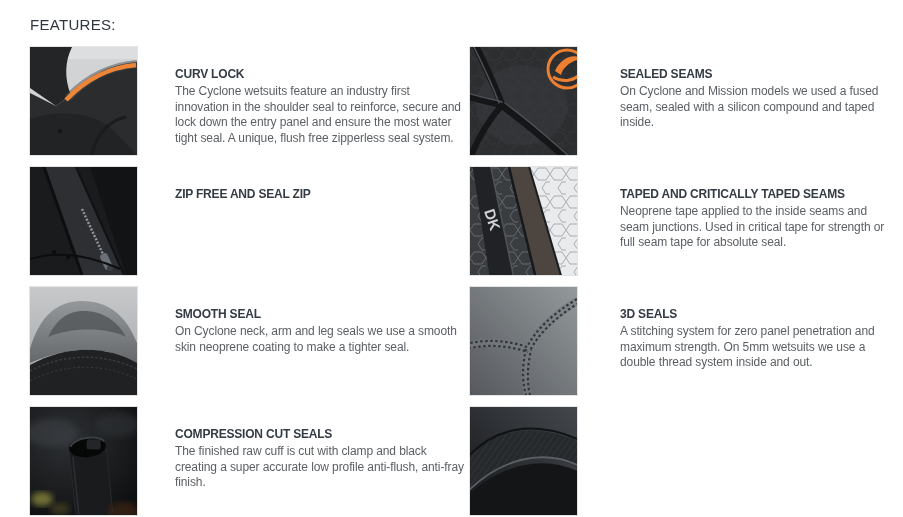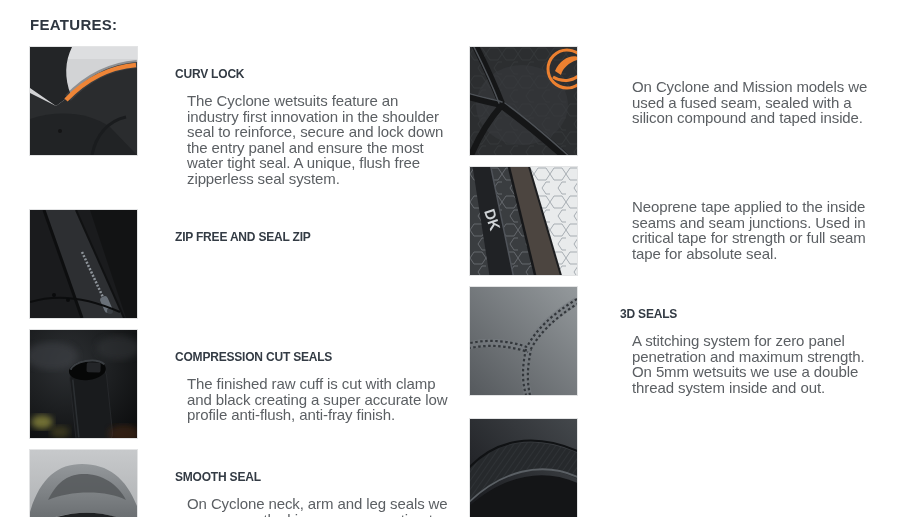--- a/index.html
+++ b/index.html
@@ -4,21 +4,21 @@
 <style>
   html, body { margin: 0; padding: 0; }
   body {
     width: 903px; height: 517px;
     background: #ffffff;
     overflow: hidden;
     font-family: "Liberation Sans", sans-serif;
   }
   .page { padding: 16px 0 0 30px; }
   .page-title {
-    font-size: 15px; font-weight: 700;
+    font-size: 15px; font-weight: 400;
     color: #2e3640; letter-spacing: 0.3px;
     margin: 0;
   }
   .grid { display: flex; margin-top: 14px; }
   .col-left { width: 440px; flex: none; }
   .col-right { width: 433px; flex: none; }
   .feature { display: flex; min-height: 108px; margin-bottom: 12px; }
   .thumb {
     width: 107px; height: 108px; flex: none;
     box-shadow: 0 0 0 1px #e3e4e5;
@@ -26,23 +26,23 @@
   }
   .thumb svg { display: block; width: 107px; height: 108px; }
   .ftext { margin-left: 38px; width: 290px; padding-top: 20px; }
   .col-right .ftext { margin-left: 43px; width: 272px; }
   .ftitle {
     font-size: 12px; font-weight: 700;
     color: #333b44; letter-spacing: -0.2px;
     margin: 0 0 3px 0;
   }
   .fdesc {
-    font-size: 15px; line-height: 15.5px;
+    font-size: 12px; line-height: 15.5px;
     color: #5b5f63; letter-spacing: -0.1px;
-    margin: 12px;
+    margin: 0;
   }
 </style>
 </head>
 <body>
 
 <div class="page">
   <h1 class="page-title">FEATURES:</h1>
 
   <div class="grid">
 
@@ -86,20 +86,47 @@
         </div>
         <div class="ftext">
           <h2 class="ftitle">ZIP FREE AND SEAL ZIP</h2>
         </div>
       </div>
 
       <div class="feature">
         <div class="thumb">
           <svg viewBox="0 0 107 108">
             <defs>
+              <linearGradient id="g3" x1="0" y1="0" x2="0" y2="1">
+                <stop offset="0" stop-color="#c7c9cb"></stop>
+                <stop offset="1" stop-color="#a0a3a5"></stop>
+              </linearGradient>
+              <linearGradient id="g3b" x1="0" y1="0" x2="0" y2="1">
+                <stop offset="0" stop-color="#94989b"></stop>
+                <stop offset="1" stop-color="#63676a"></stop>
+              </linearGradient>
+            </defs>
+            <rect width="107" height="108" fill="url(#g3)"></rect>
+            <path d="M0,62 C10,28 28,14 52,14 C78,14 96,28 107,56 L107,78 C80,58 40,58 0,76 Z" fill="url(#g3b)"></path>
+            <path d="M18,50 C28,30 40,24 54,24 C72,24 88,34 96,50 C78,40 40,40 18,50 Z" fill="#55585b" opacity="0.85"></path>
+            <path d="M0,78 C36,58 76,58 107,76 L107,108 L0,108 Z" fill="#1f2123"></path>
+            <path d="M0,84 C34,66 74,66 107,82" stroke="#3a3d40" stroke-width="1.5" stroke-dasharray="2.5 2" fill="none"></path>
+            <path d="M0,94 C34,76 74,76 107,92" stroke="#33363a" stroke-width="1.2" stroke-dasharray="2.5 2" fill="none"></path>
+          </svg>
+        </div>
+        <div class="ftext">
+          <h2 class="ftitle">SMOOTH SEAL</h2>
+          <p class="fdesc">On Cyclone neck, arm and leg seals we use a smooth skin neoprene coating to make a tighter seal.</p>
+        </div>
+      </div>
+
+      <div class="feature">
+        <div class="thumb">
+          <svg viewBox="0 0 107 108">
+            <defs>
               <radialGradient id="g4" cx="0.35" cy="0.3" r="0.9">
                 <stop offset="0" stop-color="#2d3033"></stop>
                 <stop offset="1" stop-color="#0b0c0d"></stop>
               </radialGradient>
               <filter id="b3">
                   <feGaussianBlur stdDeviation="3"></feGaussianBlur>
                 </filter>
             </defs>
             <rect width="107" height="108" fill="url(#g4)"></rect>
             <ellipse cx="22" cy="26" rx="26" ry="14" fill="#3d4044" opacity="0.6" filter="url(#b3)"></ellipse>
@@ -112,47 +139,20 @@
               <line x1="45" y1="48" x2="45" y2="106" stroke="#34383c" stroke-width="1.5" opacity="0.7"></line>
             </g>
             <ellipse cx="12" cy="92" rx="11" ry="7" fill="#7d7a38" opacity="0.9" filter="url(#b3)"></ellipse>
             <ellipse cx="30" cy="102" rx="10" ry="6" fill="#4a4420" opacity="0.7" filter="url(#b3)"></ellipse>
             <ellipse cx="94" cy="104" rx="16" ry="9" fill="#4a2a12" opacity="0.6" filter="url(#b3)"></ellipse>
           </svg>
         </div>
         <div class="ftext">
           <h2 class="ftitle">COMPRESSION CUT SEALS</h2>
           <p class="fdesc">The finished raw cuff is cut with clamp and black creating a super accurate low profile anti-flush, anti-fray finish.</p>
-        </div>
-      </div>
-
-      <div class="feature">
-        <div class="thumb">
-          <svg viewBox="0 0 107 108">
-            <defs>
-              <linearGradient id="g3" x1="0" y1="0" x2="0" y2="1">
-                <stop offset="0" stop-color="#c7c9cb"></stop>
-                <stop offset="1" stop-color="#a0a3a5"></stop>
-              </linearGradient>
-              <linearGradient id="g3b" x1="0" y1="0" x2="0" y2="1">
-                <stop offset="0" stop-color="#94989b"></stop>
-                <stop offset="1" stop-color="#63676a"></stop>
-              </linearGradient>
-            </defs>
-            <rect width="107" height="108" fill="url(#g3)"></rect>
-            <path d="M0,62 C10,28 28,14 52,14 C78,14 96,28 107,56 L107,78 C80,58 40,58 0,76 Z" fill="url(#g3b)"></path>
-            <path d="M18,50 C28,30 40,24 54,24 C72,24 88,34 96,50 C78,40 40,40 18,50 Z" fill="#55585b" opacity="0.85"></path>
-            <path d="M0,78 C36,58 76,58 107,76 L107,108 L0,108 Z" fill="#1f2123"></path>
-            <path d="M0,84 C34,66 74,66 107,82" stroke="#3a3d40" stroke-width="1.5" stroke-dasharray="2.5 2" fill="none"></path>
-            <path d="M0,94 C34,76 74,76 107,92" stroke="#33363a" stroke-width="1.2" stroke-dasharray="2.5 2" fill="none"></path>
-          </svg>
-        </div>
-        <div class="ftext">
-          <h2 class="ftitle">SMOOTH SEAL</h2>
-          <p class="fdesc">On Cyclone neck, arm and leg seals we use a smooth skin neoprene coating to make a tighter seal.</p>
         </div>
       </div>
 
     </div>
 
     <div class="col-right">
 
       <div class="feature">
         <div class="thumb">
           <svg viewBox="0 0 107 108">
@@ -175,20 +175,21 @@
               <path d="M35,56 C57,72 80,92 100,110" stroke="#4d5156" stroke-width="1.5" fill="none"></path>
             </g>
             <g transform="translate(97,22)">
               <circle r="19" fill="none" stroke="#ec8030" stroke-width="3"></circle>
               <path d="M-12,2 C-6,-12 8,-16 14,-10 C4,-8 -4,-2 -6,6 Z" fill="#ec8030"></path>
               <path d="M-14,8 C-4,14 8,12 14,4" stroke="#ec8030" stroke-width="3" fill="none"></path>
             </g>
           </svg>
         </div>
         <div class="ftext">
+          <h2 class="ftitle">SEALED SEAMS</h2>
           <p class="fdesc">On Cyclone and Mission models we used a fused seam, sealed with a silicon compound and taped inside.</p>
         </div>
       </div>
 
       <div class="feature">
         <div class="thumb">
           <svg viewBox="0 0 107 108">
             <defs>
               <pattern id="hxD" width="16" height="28" patternUnits="userSpaceOnUse">
                 <path d="M4,1 L12,1 L16,7 L12,13 L4,13 L0,7 Z" fill="none" stroke="#63676b" stroke-width="1"></path>
@@ -205,20 +206,21 @@
             <path d="M56,-4 L112,-4 L112,112 L90,112 Z" fill="url(#hxW)"></path>
             <path d="M38,-4 L58,-4 L92,112 L66,112 Z" fill="#4c4540"></path>
             <line x1="38" y1="-4" x2="66" y2="112" stroke="#17181a" stroke-width="2.5"></line>
             <line x1="58" y1="-4" x2="92" y2="112" stroke="#1c1d1f" stroke-width="2"></line>
             <path d="M2,-4 L20,-4 L44,112 L20,112 Z" fill="#202225"></path>
             <line x1="20" y1="-4" x2="44" y2="112" stroke="#50545a" stroke-width="1.5"></line>
             <text transform="translate(14,44) rotate(72)" fill="#cfd3d6" font-family="Liberation Sans, sans-serif" font-size="15" font-weight="bold">DK</text>
           </svg>
         </div>
         <div class="ftext">
+          <h2 class="ftitle">TAPED AND CRITICALLY TAPED SEAMS</h2>
           <p class="fdesc">Neoprene tape applied to the inside seams and seam junctions. Used in critical tape for strength or full seam tape for absolute seal.</p>
         </div>
       </div>
 
       <div class="feature">
         <div class="thumb">
           <svg viewBox="0 0 107 108">
             <defs>
               <linearGradient id="g7" x1="1" y1="0" x2="0" y2="1">
                 <stop offset="0" stop-color="#94999c"></stop>

